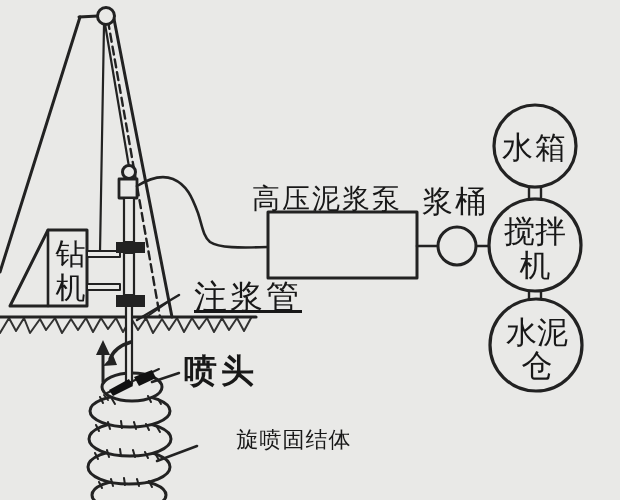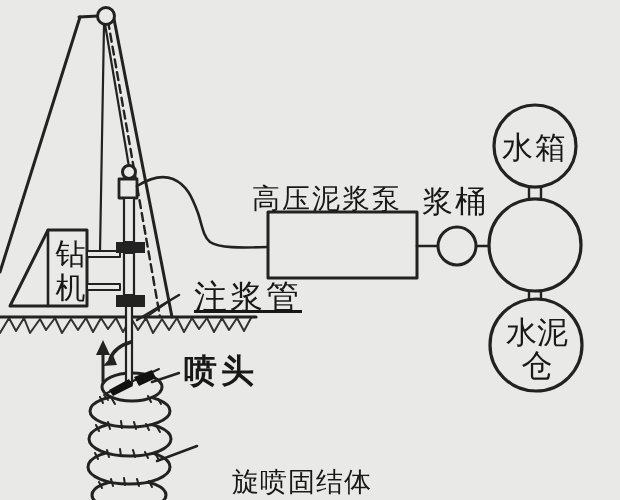--- a/index.html
+++ b/index.html
@@ -27,21 +27,21 @@
     user-select:none;
   }
   .lbl-pump          {left:227px;top:184px;width:200px;font-size:28px;letter-spacing:2px;}
   .lbl-bucket        {left:405px;top:186px;width:100px;font-size:31px;letter-spacing:2px;}
   .lbl-watertank     {left:485px;top:132px;width:100px;font-size:31px;letter-spacing:2px;}
   .lbl-mixer         {left:502px;top:215px;width:66px;font-size:31px;line-height:34px;}
   .lbl-cement        {left:504px;top:316px;width:66px;font-size:31px;line-height:33px;}
   .lbl-drillrig      {left:50px; top:237px;width:41px;font-size:30px;line-height:34px;}
   .lbl-groutpipe     {left:180px;top:280px;width:136px;font-size:33px;letter-spacing:3px;text-decoration:underline;}
   .lbl-nozzle        {left:181px;top:354px;width:80px;font-size:33px;letter-spacing:4px;font-weight:bold;}
-  .lbl-column        {left:212px;top:428px;width:180px;font-size:27px;letter-spacing:1px;margin-top:40px;}
+  .lbl-column        {left:204px;top:428px;width:180px;font-size:22px;letter-spacing:1px;}
 </style>
 </head>
 <body>
 
 <div id="stage">
   <div class="scene">
 
     <svg width="620" height="500" viewBox="0 0 620 500" stroke-linecap="round" stroke-linejoin="round">
 
       <g stroke="var(--line)" fill="none">
@@ -149,19 +149,20 @@
         <rect x="529" y="290" width="12" height="10" stroke-width="2.4"></rect>
         <circle cx="535" cy="146" r="41" stroke-width="3.2"></circle>
         <circle cx="535" cy="245" r="46" stroke-width="3.2"></circle>
         <circle cx="536" cy="345" r="46" stroke-width="3.2"></circle>
       </g>
     </svg>
 
     <div class="lbl lbl-pump">高压泥浆泵</div>
     <div class="lbl lbl-watertank">水箱</div>
     <div class="lbl lbl-bucket">浆桶</div>
+    <div class="lbl lbl-mixer">搅拌机</div>
     <div class="lbl lbl-cement">水泥仓</div>
     <div class="lbl lbl-drillrig">钻机</div>
     <div class="lbl lbl-groutpipe">注浆管</div>
     <div class="lbl lbl-nozzle">喷头</div>
     <div class="lbl lbl-column">旋喷固结体</div>
   </div>
 </div>
 
 </body></html>

